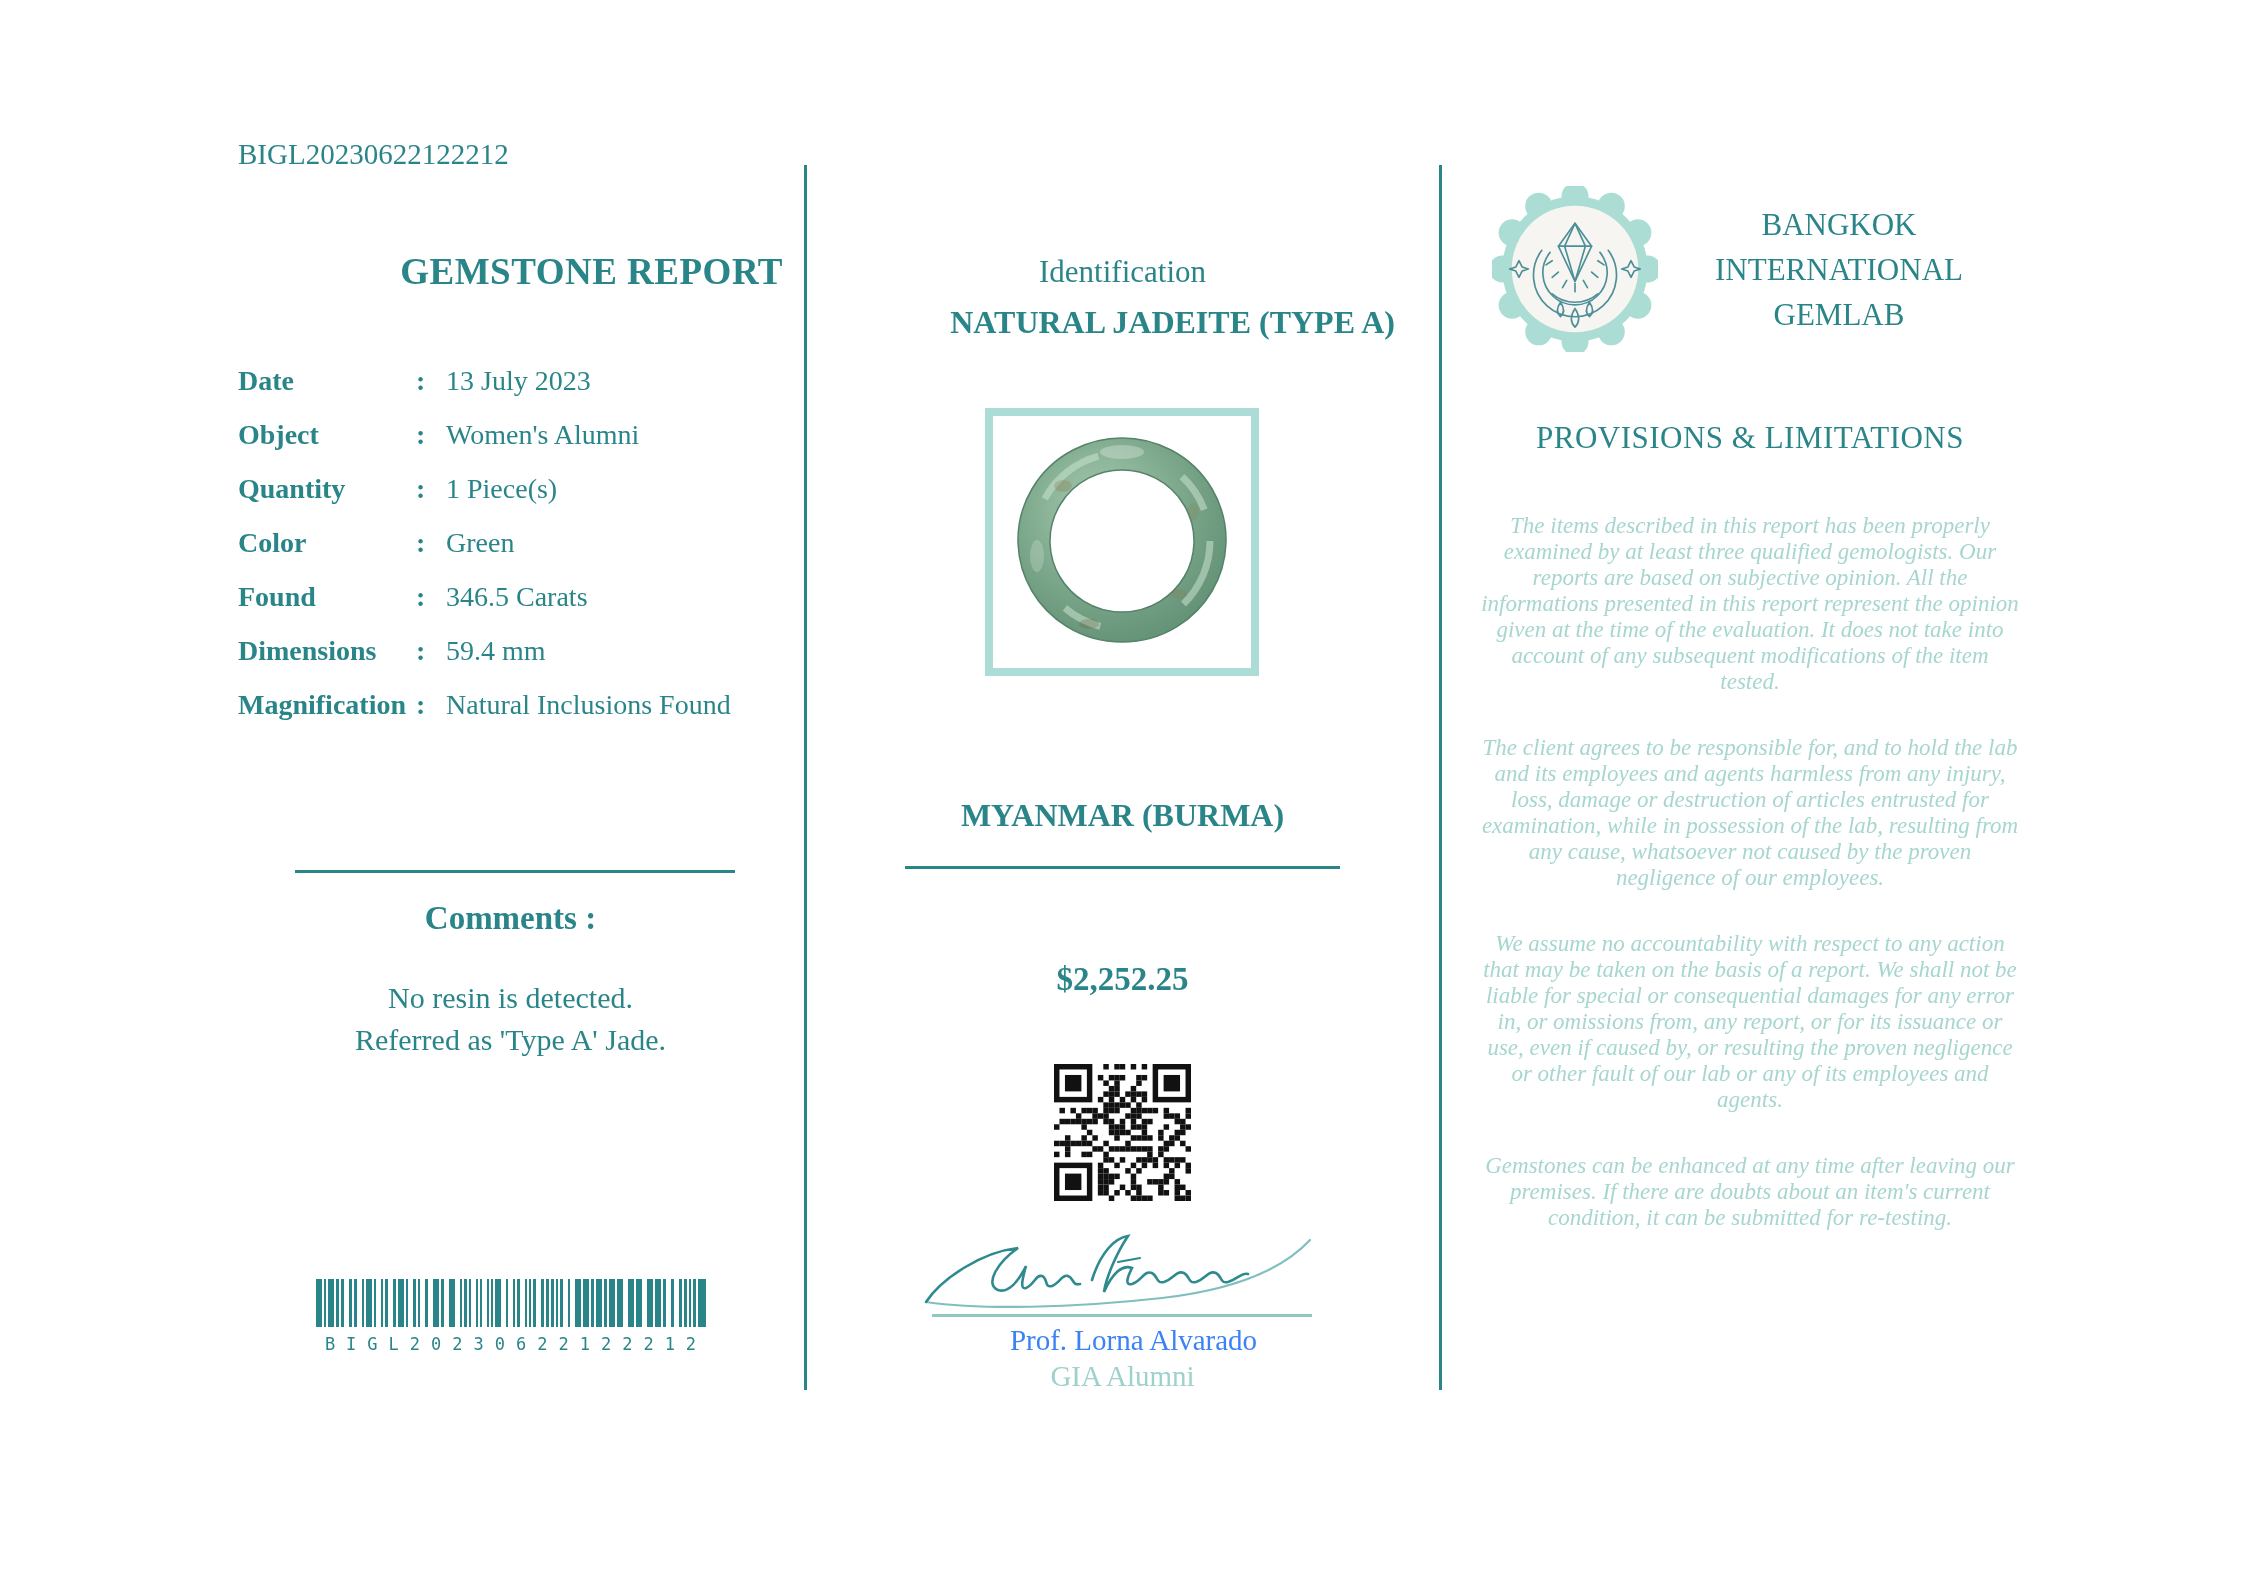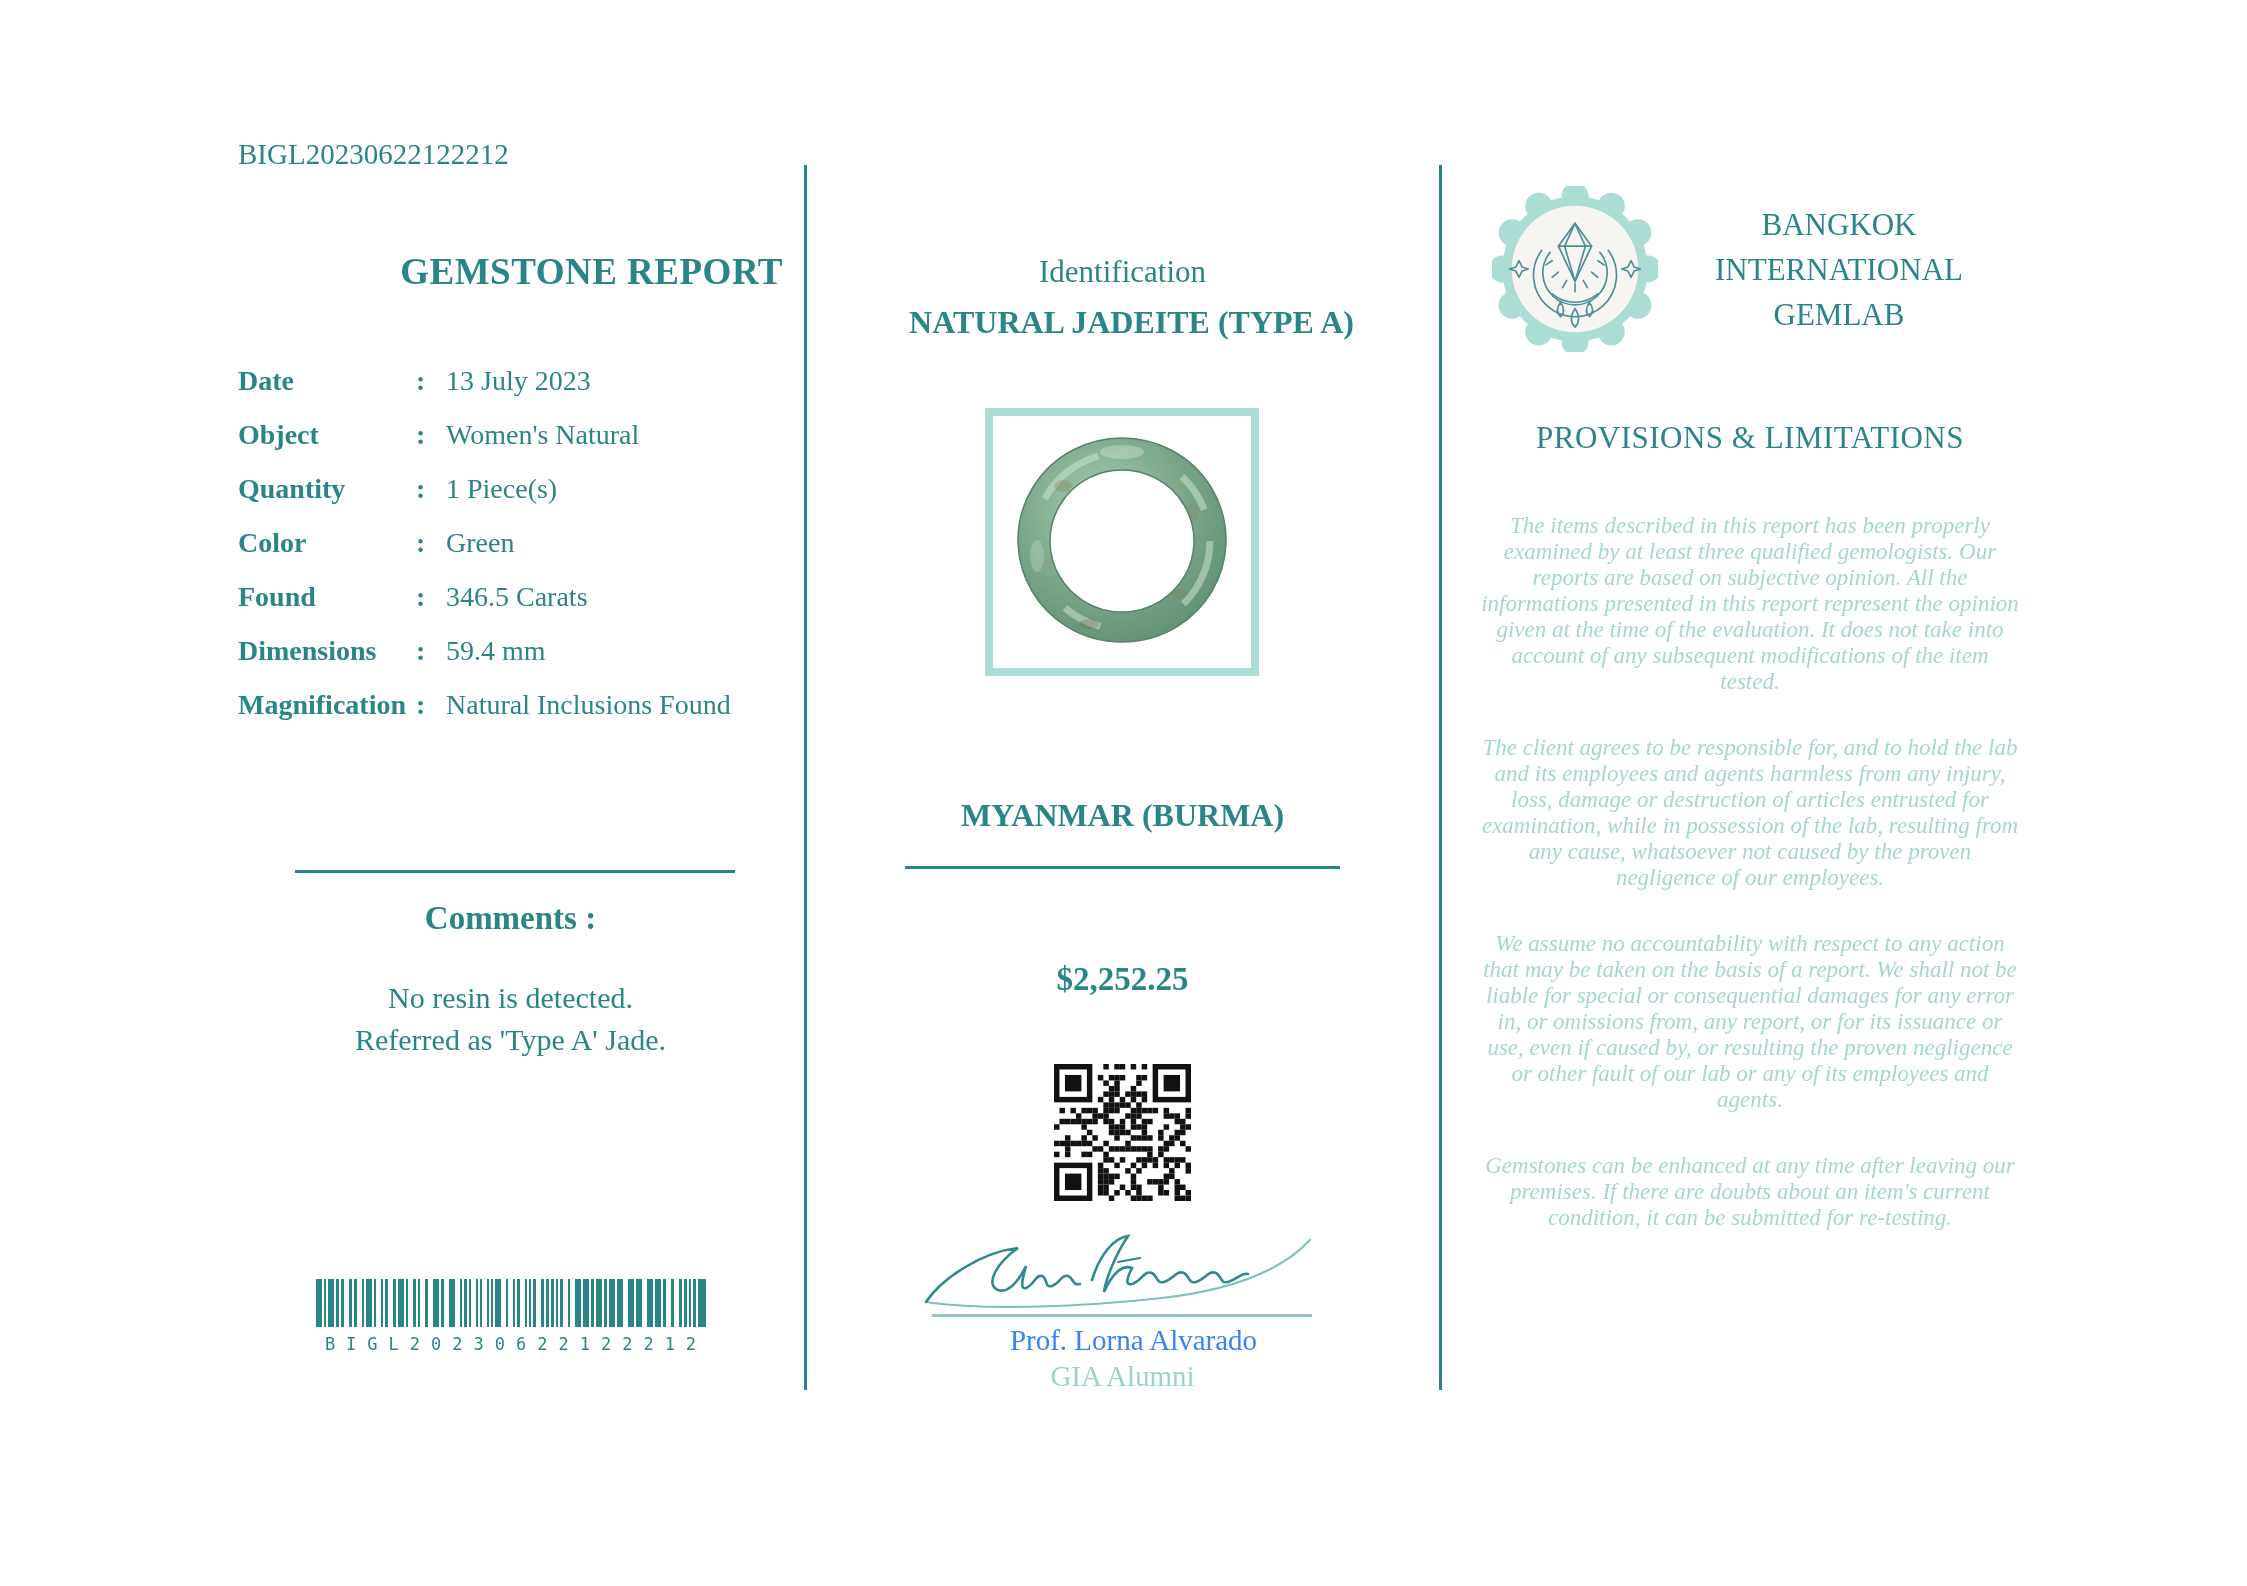--- a/index.html
+++ b/index.html
@@ -25,21 +25,21 @@
   .barcode-text{margin-top:3px;font-family:"DejaVu Sans Mono",monospace;font-size:17px;
                 letter-spacing:11px;padding-left:11px;color:#2a8589;}
 
   
   .vline{top:165px;width:3px;height:1225px;background:#2a8589;}
   .vl1{left:804px;} .vl2{left:1439px;}
 
   
   .col2{left:850px;top:0;width:545px;height:100%;}
   .ident-h{top:254px;left:0;width:100%;font-size:31px;}
-  .ident-v{top:304px;left:9px;width:100%;font-size:32px;font-weight:bold;}
+  .ident-v{top:304px;left:0;width:100%;font-size:32px;font-weight:bold;text-align:right;}
   .photo-frame{top:408px;left:135px;width:258px;height:252px;border:8px solid #abdcd5;background:#fff;}
   .origin-h{top:742px;left:0;width:100%;font-size:31px;}
   .origin-v{top:797px;left:0;width:100%;font-size:32px;font-weight:bold;}
   .div-c2{left:55px;top:866px;width:435px;}
   .est-h{top:908px;left:0;width:100%;font-size:31px;}
   .est-v{top:961px;left:0;width:100%;font-size:33px;font-weight:bold;}
   .qr-wrap{top:1064px;left:204px;width:137px;height:137px;}
   .sig-area{top:1218px;left:72px;width:400px;height:96px;}
   .sig-line{left:82px;top:1314px;width:380px;height:3px;background:#8fc9c4;}
   .sig-name{top:1324px;left:11px;width:100%;font-size:29px;color:#3b82f6;font-family:Liberation Serif, serif;}
@@ -67,21 +67,21 @@
 
     <div class="abs fields">
       <div class="frow">
         <span class="flabel">Date</span>
         <span class="fcolon">:</span>
         <span class="fvalue">13 July 2023</span>
       </div>
       <div class="frow">
         <span class="flabel">Object</span>
         <span class="fcolon">:</span>
-        <span class="fvalue">Women's Natural</span>
+        <span class="fvalue">Women's Alumni</span>
       </div>
       <div class="frow">
         <span class="flabel">Quantity</span>
         <span class="fcolon">:</span>
         <span class="fvalue">1 Piece(s)</span>
       </div>
       <div class="frow">
         <span class="flabel">Color</span>
         <span class="fcolon">:</span>
         <span class="fvalue">Green</span>

